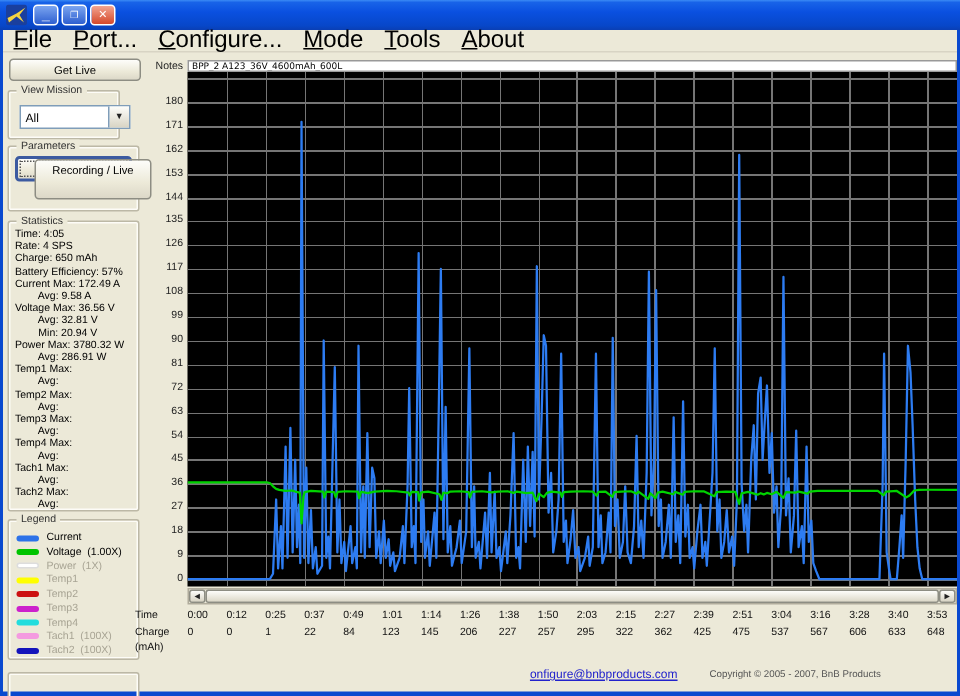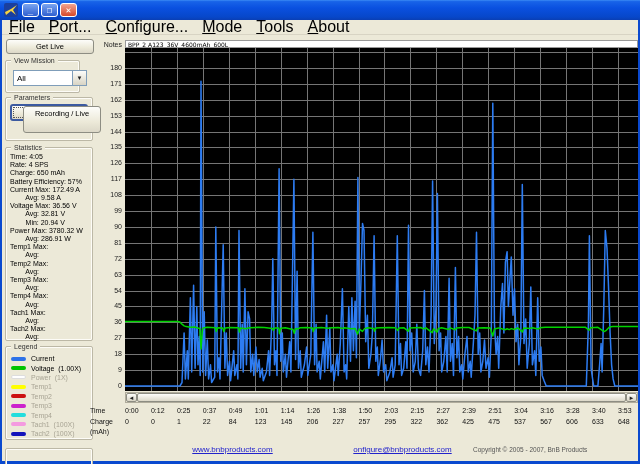--- a/index.html
+++ b/index.html
@@ -291,17 +291,16 @@
       <div class="xtick" style="left: 540.175px; top: 407px;">3:16</div>
       <div class="xtick" style="left: 540.175px; top: 418px;">567</div>
       <div class="xtick" style="left: 566.123px; top: 407px;">3:28</div>
       <div class="xtick" style="left: 566.123px; top: 418px;">606</div>
       <div class="xtick" style="left: 592.071px; top: 407px;">3:40</div>
       <div class="xtick" style="left: 592.071px; top: 418px;">633</div>
       <div class="xtick" style="left: 618.02px; top: 407px;">3:53</div>
       <div class="xtick" style="left: 618.02px; top: 418px;">648</div>
     </div>
 
-  <div class="footer-link" style="left:165px;width:135px;">www.bnbproducts.com</div>
   <div class="footer-link" style="left:325px;width:155px;">onfigure@bnbproducts.com</div>
   <div class="copyright" style="left:473px;width:160px;">Copyright © 2005 - 2007, BnB Products</div>
 
 </div>
 
 </body></html>

